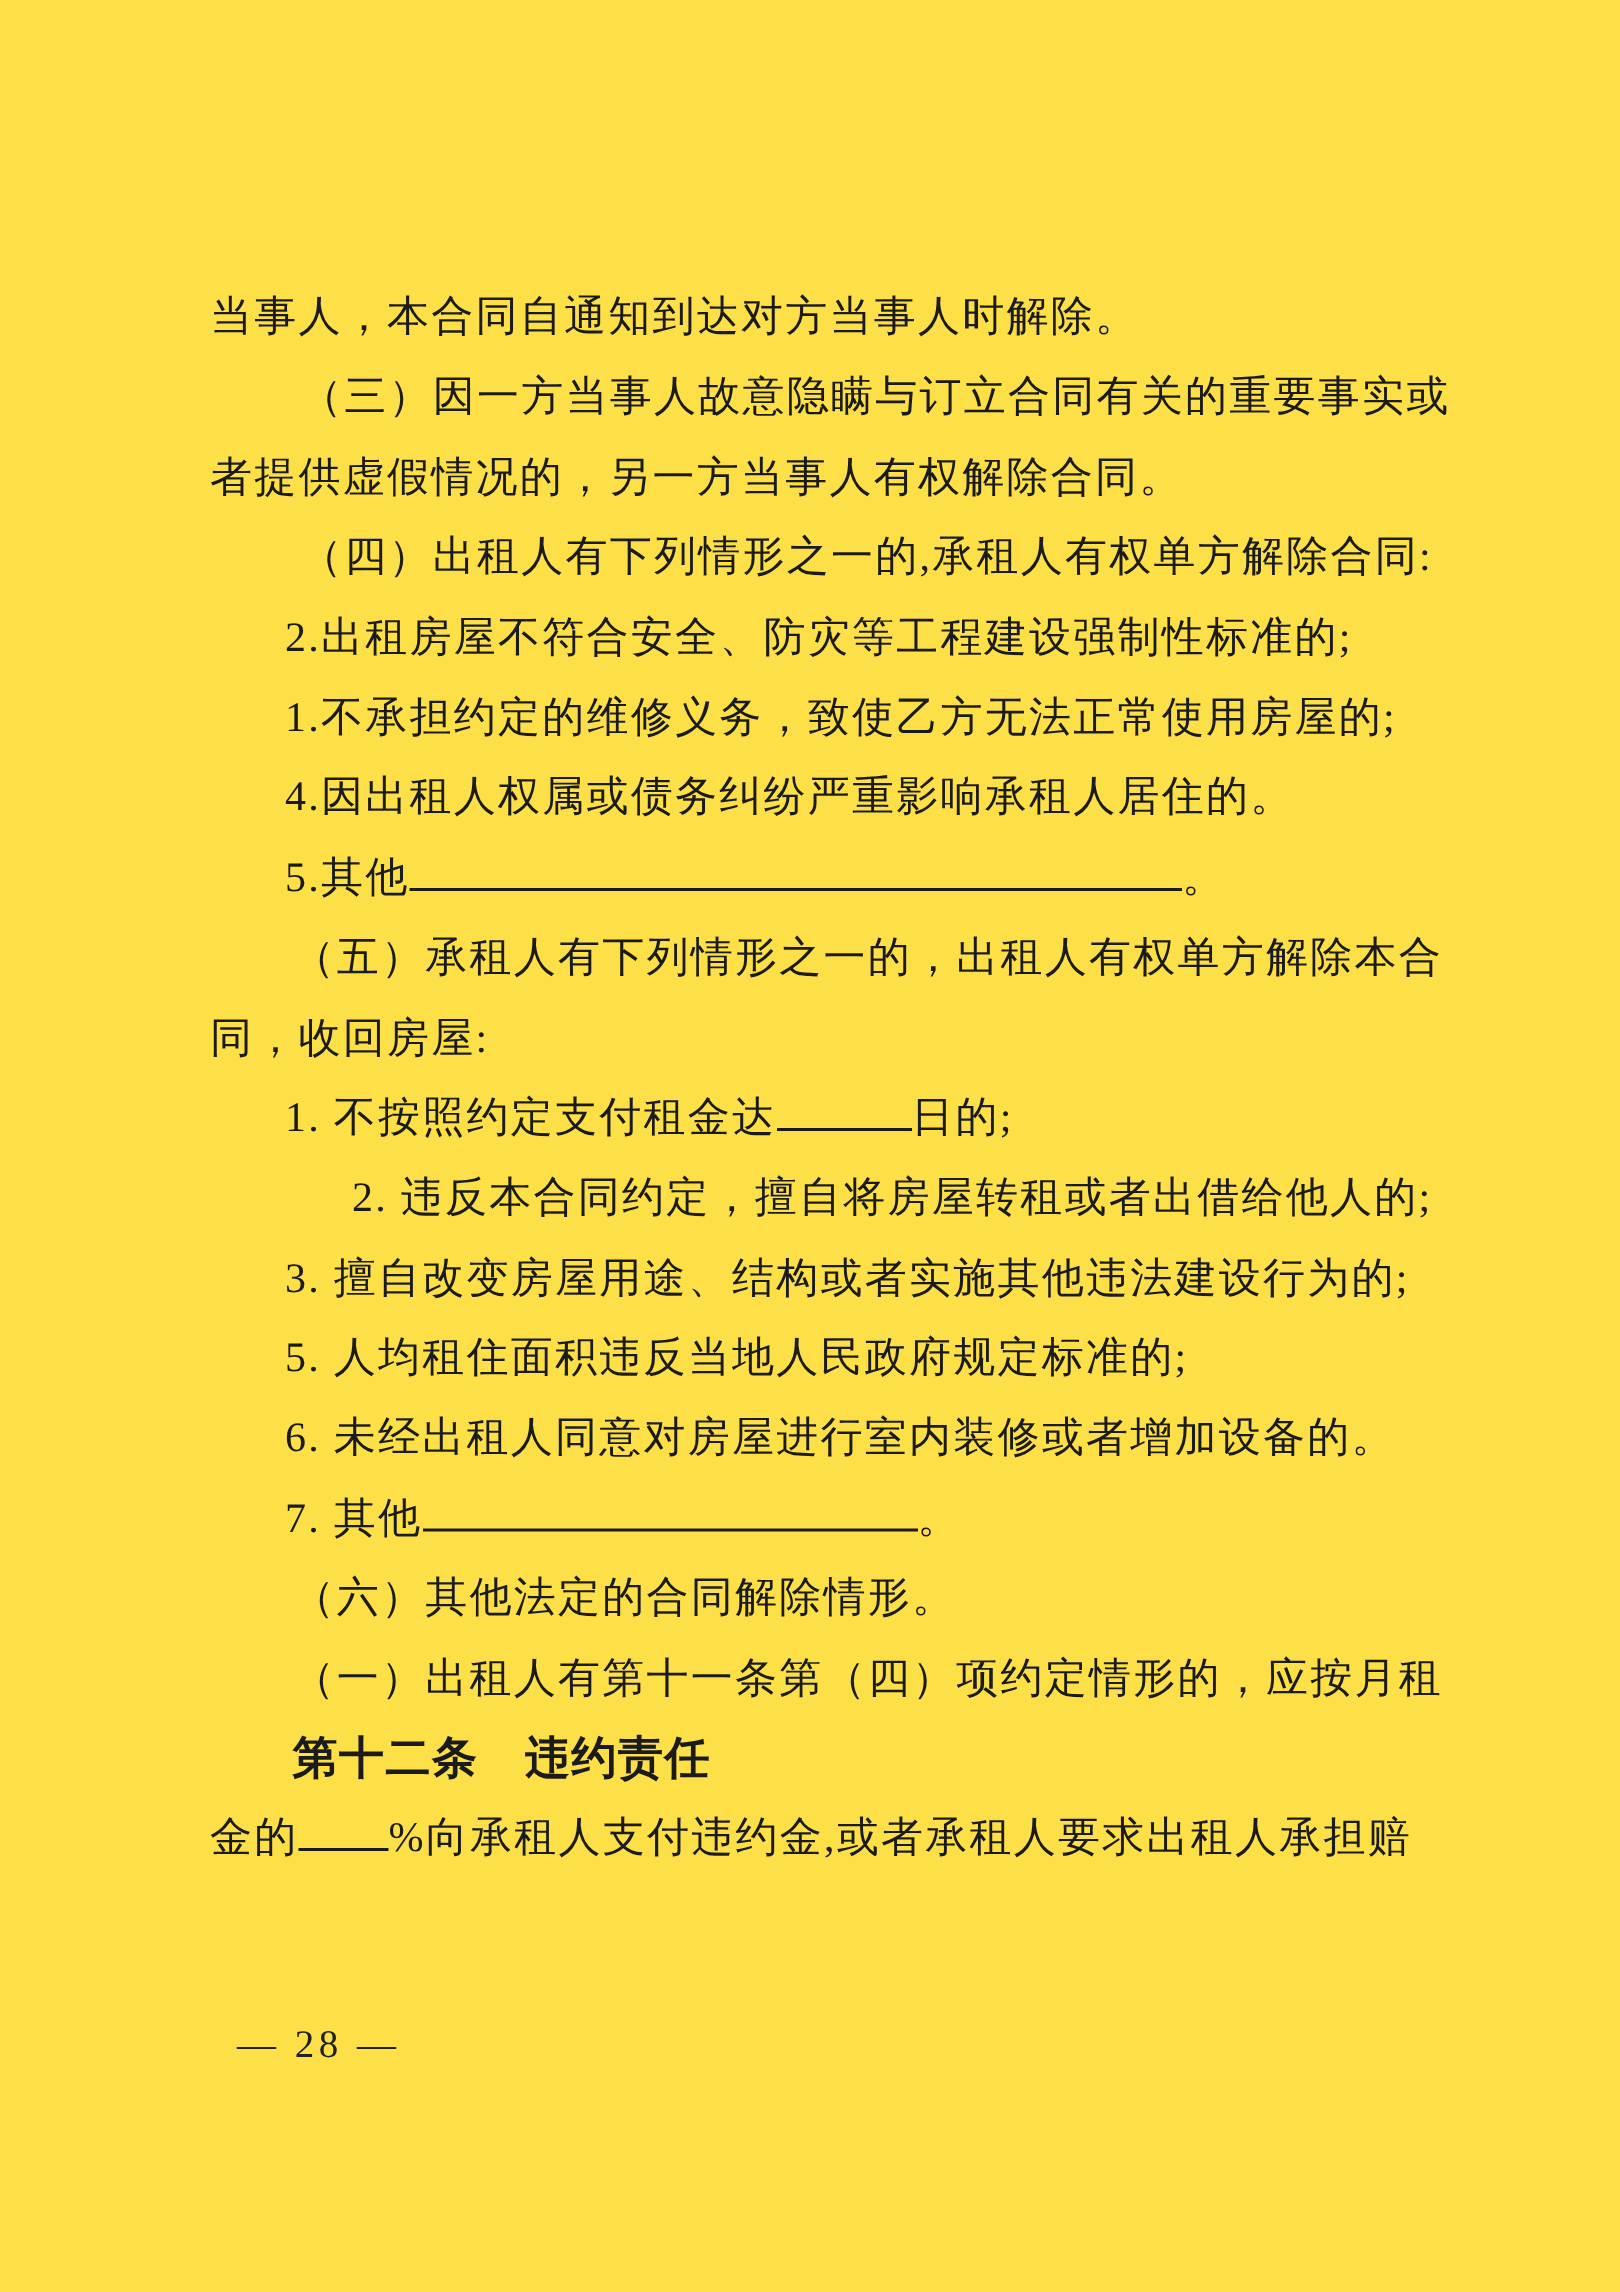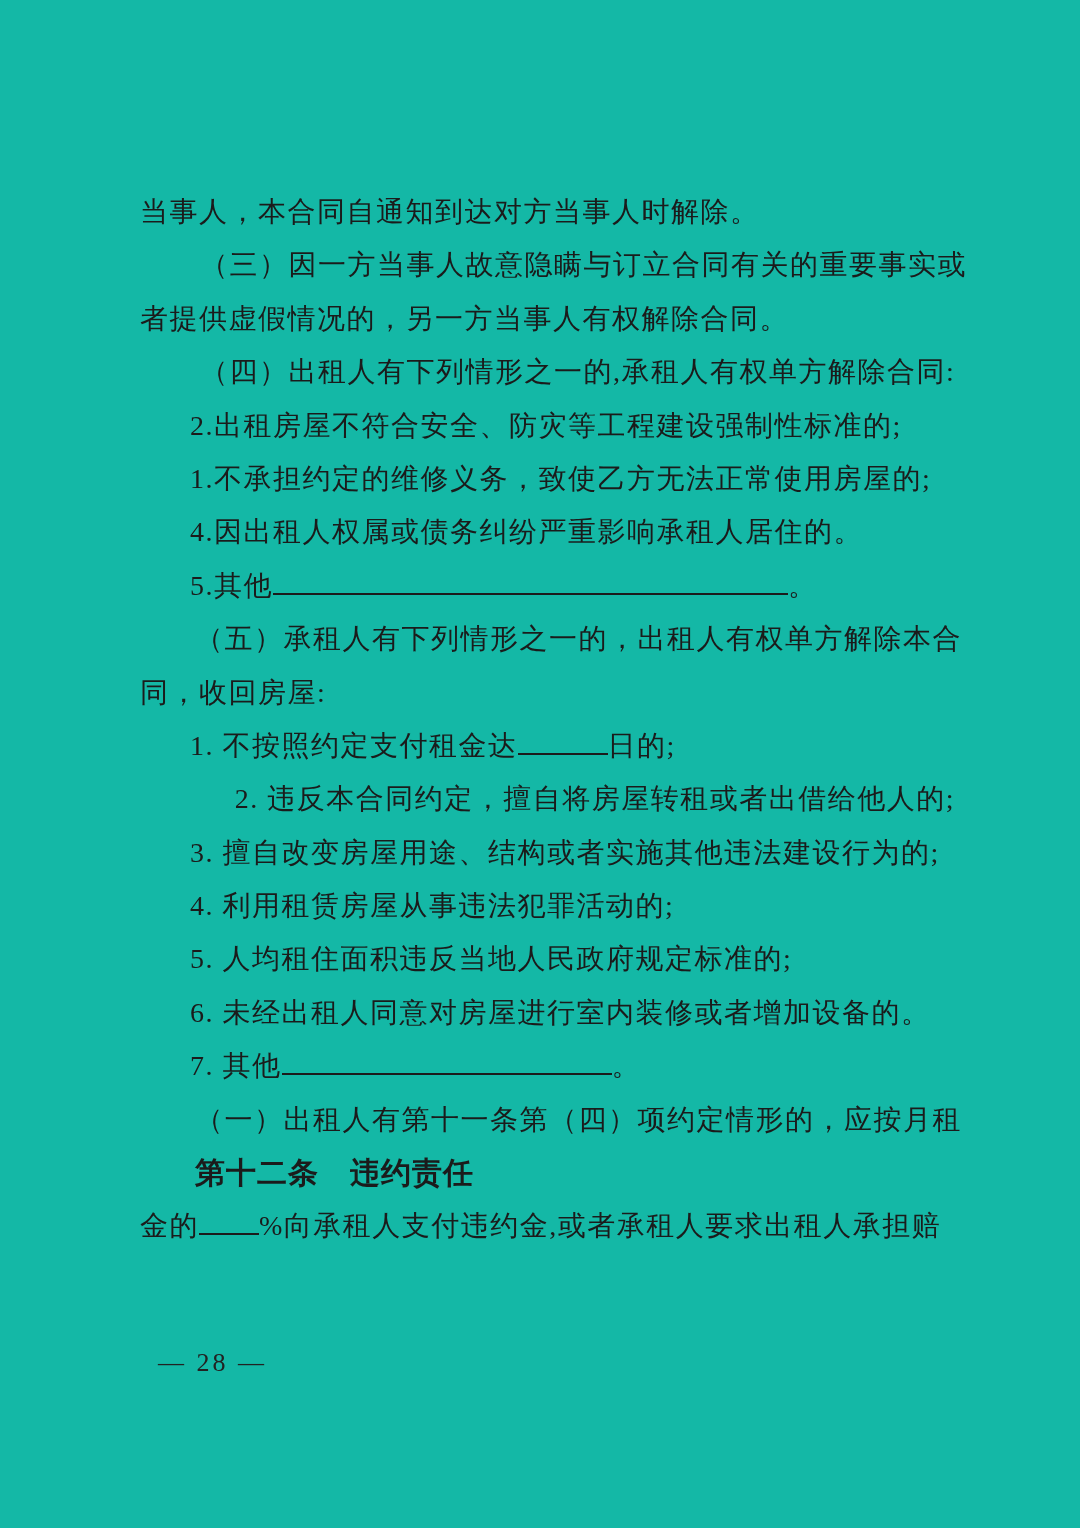--- a/index.html
+++ b/index.html
@@ -5,21 +5,21 @@
   html, body {
     margin: 0;
     padding: 0;
     background: #e9e9e9;
   }
   .page {
     position: relative;
     width: 1080px;
     height: 1528px;
     margin: 0 auto;
-    background: #14b8a6;
+    background: #fde047;
     overflow: hidden;
     color: #1b1b1b;
     font-family: "Liberation Serif", "DejaVu Serif", serif;
   }
   .doc {
     position: absolute;
     left: 140px;
     top: 185px;
     width: 815px;
     font-size: 28px;
@@ -67,22 +67,22 @@
       <div class="line" style="padding-left: 60px;"><span>（四）出租人有下列情形之一的,承租人有权单方解除合同:</span></div>
       <div class="line" style="padding-left: 50px;"><span>2.出租房屋不符合安全、防灾等工程建设强制性标准的;</span></div>
       <div class="line" style="padding-left: 50px;"><span>1.不承担约定的维修义务，致使乙方无法正常使用房屋的;</span></div>
       <div class="line" style="padding-left: 50px;"><span>4.因出租人权属或债务纠纷严重影响承租人居住的。</span></div>
       <div class="line" style="padding-left: 50px;"><span>5.其他</span><span class="blank" style="width: 515px;"></span><span>。</span></div>
       <div class="line" style="padding-left: 55px;"><span>（五）承租人有下列情形之一的，出租人有权单方解除本合</span></div>
       <div class="line"><span>同，收回房屋:</span></div>
       <div class="line" style="padding-left: 50px;"><span>1. 不按照约定支付租金达</span><span class="blank" style="width: 90px;"></span><span>日的;</span></div>
       <div class="line" style="padding-left: 50px; text-align: right;"><span>2. 违反本合同约定，擅自将房屋转租或者出借给他人的;</span></div>
       <div class="line" style="padding-left: 50px;"><span>3. 擅自改变房屋用途、结构或者实施其他违法建设行为的;</span></div>
-      <div class="line" style="padding-left: 50px;"><span>4. 利用租赁房屋从事违法犯罪活动的;</span></div>
       <div class="line" style="padding-left: 50px;"><span>5. 人均租住面积违反当地人民政府规定标准的;</span></div>
       <div class="line" style="padding-left: 50px;"><span>6. 未经出租人同意对房屋进行室内装修或者增加设备的。</span></div>
       <div class="line" style="padding-left: 50px;"><span>7. 其他</span><span class="blank" style="width: 330px;"></span><span>。</span></div>
+      <div class="line" style="padding-left: 55px;"><span>（六）其他法定的合同解除情形。</span></div>
       <div class="line" style="padding-left: 55px;"><span>（一）出租人有第十一条第（四）项约定情形的，应按月租</span></div>
       <div class="line heading" style="padding-left: 55px;"><span>第十二条　违约责任</span></div>
       <div class="line"><span>金的</span><span class="blank" style="width: 60px;"></span><span>%向承租人支付违约金,或者承租人要求出租人承担赔</span></div>
     </div>
   <div class="page-number">— 28 —</div>
 </div>
 
 </body></html>

